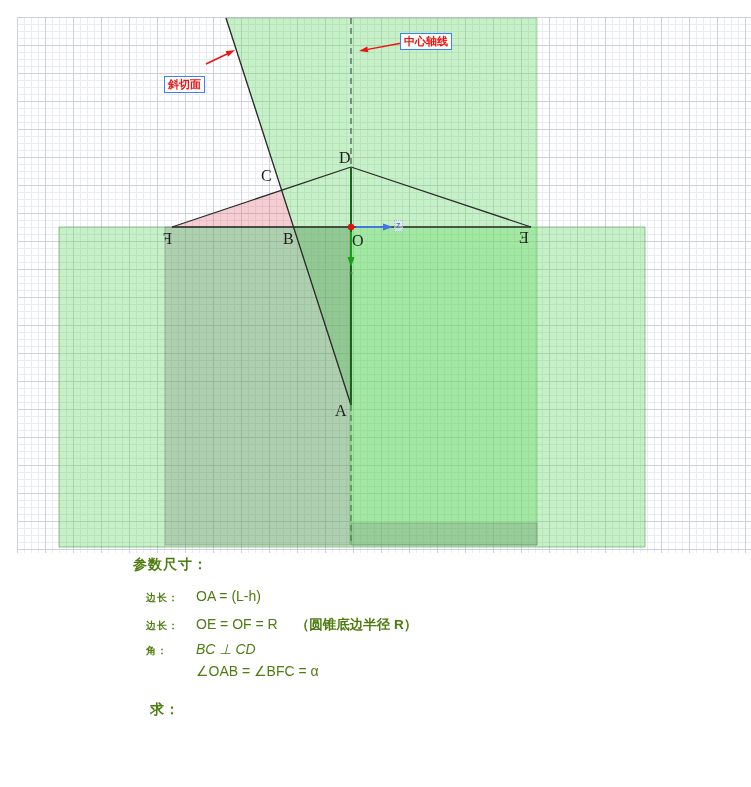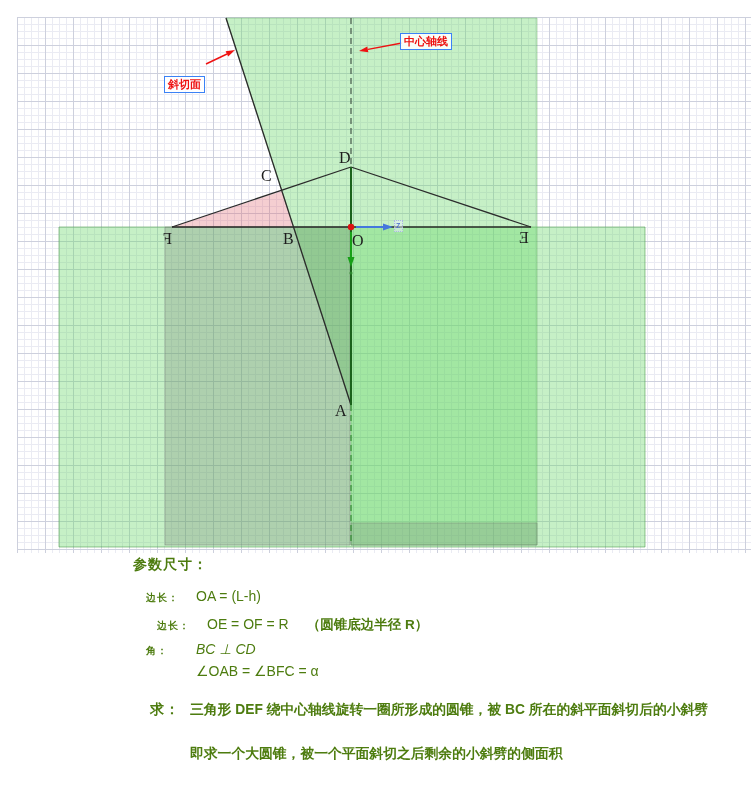--- a/index.html
+++ b/index.html
@@ -97,29 +97,27 @@
 
   <span class="callout" style="left:164px;top:76px;">斜切面</span>
   <span class="callout" style="left:400px;top:33px;">中心轴线</span>
 
   <div class="t hdr" style="left:133px;top:556px;">参数尺寸：</div>
 
   <div class="t" style="left:146px;top:587px;">
     <span class="rowlbl">边长：</span><span class="rowval">OA = (L-h)</span>
   </div>
 
-  <div class="t" style="left:146px;top:615px;margin-left:11px;">
+  <div class="t" style="left:146px;top:615px;">
     <span class="rowlbl">边长：</span><span class="rowval">OE = OF = R</span><span class="rownote">（圆锥底边半径 R）</span>
   </div>
 
   <div class="t" style="left:146px;top:640px;">
     <span class="rowlbl">角：</span><span class="rowval it">BC ⊥ CD</span>
   </div>
 
   <div class="t" style="left:196px;top:662px;">
     <span class="rowval">∠OAB = ∠BFC = α</span>
   </div>
 
   <div class="t qlbl" style="left:150px;top:701px;">求：</div>
-  <div class="t qline" style="left:190px;top:701px;">三角形 DEF 绕中心轴线旋转一圈所形成的圆锥，被 BC 所在的斜平面斜切后的小斜劈</div>
-  <div class="t qline" style="left:190px;top:745px;">即求一个大圆锥，被一个平面斜切之后剩余的小斜劈的侧面积</div>
 
 </div>
 
 </body></html>

